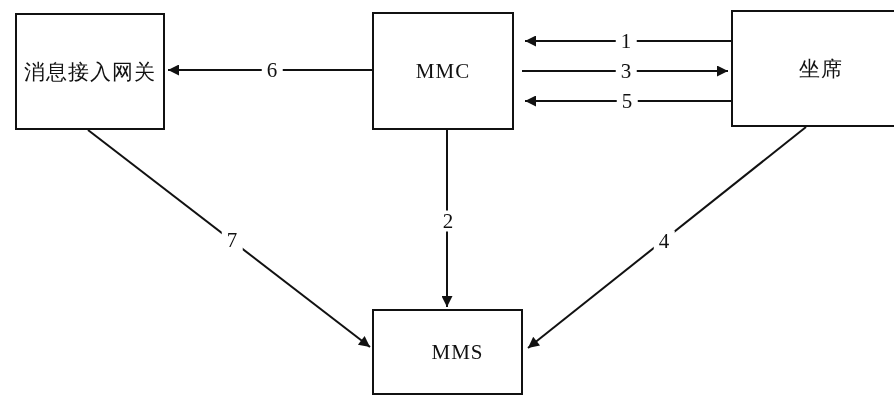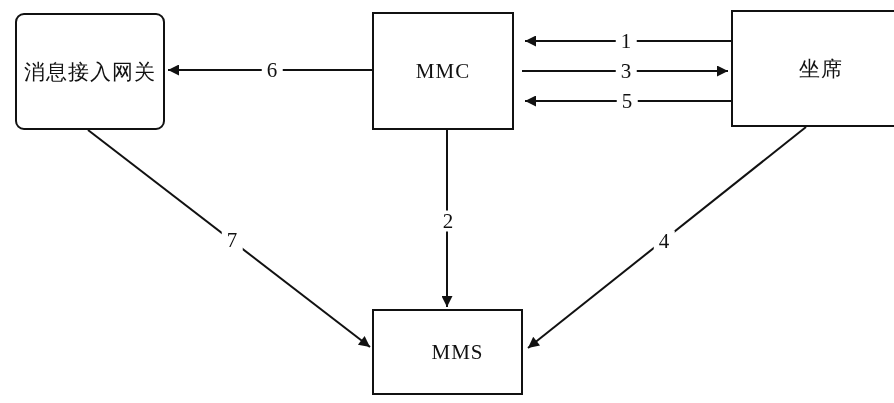--- a/index.html
+++ b/index.html
@@ -27,21 +27,21 @@
     position: absolute;
     box-sizing: border-box;
     border: 2px solid #111111;
     background: #ffffff;
     display: flex;
     align-items: center;
     justify-content: center;
     font-size: 21px;
     letter-spacing: 1px;
   }
-  .node-gateway { left: 15px;  top: 13px;  width: 150px; height: 117px; border-radius: 9px; }
+  .node-gateway { left: 15px;  top: 13px;  width: 150px; height: 117px; }
   .node-mmc     { left: 372px; top: 12px;  width: 142px; height: 118px; }
   .node-agent   { left: 731px; top: 10px;  width: 180px; height: 117px; }
   .node-mms     { left: 372px; top: 309px; width: 151px; height: 86px; padding-left: 20px; }
   .edge-label {
     position: absolute;
     transform: translate(-50%, -50%);
     background: #ffffff;
     padding: 0 5px;
     font-size: 21px;
     line-height: 1;

